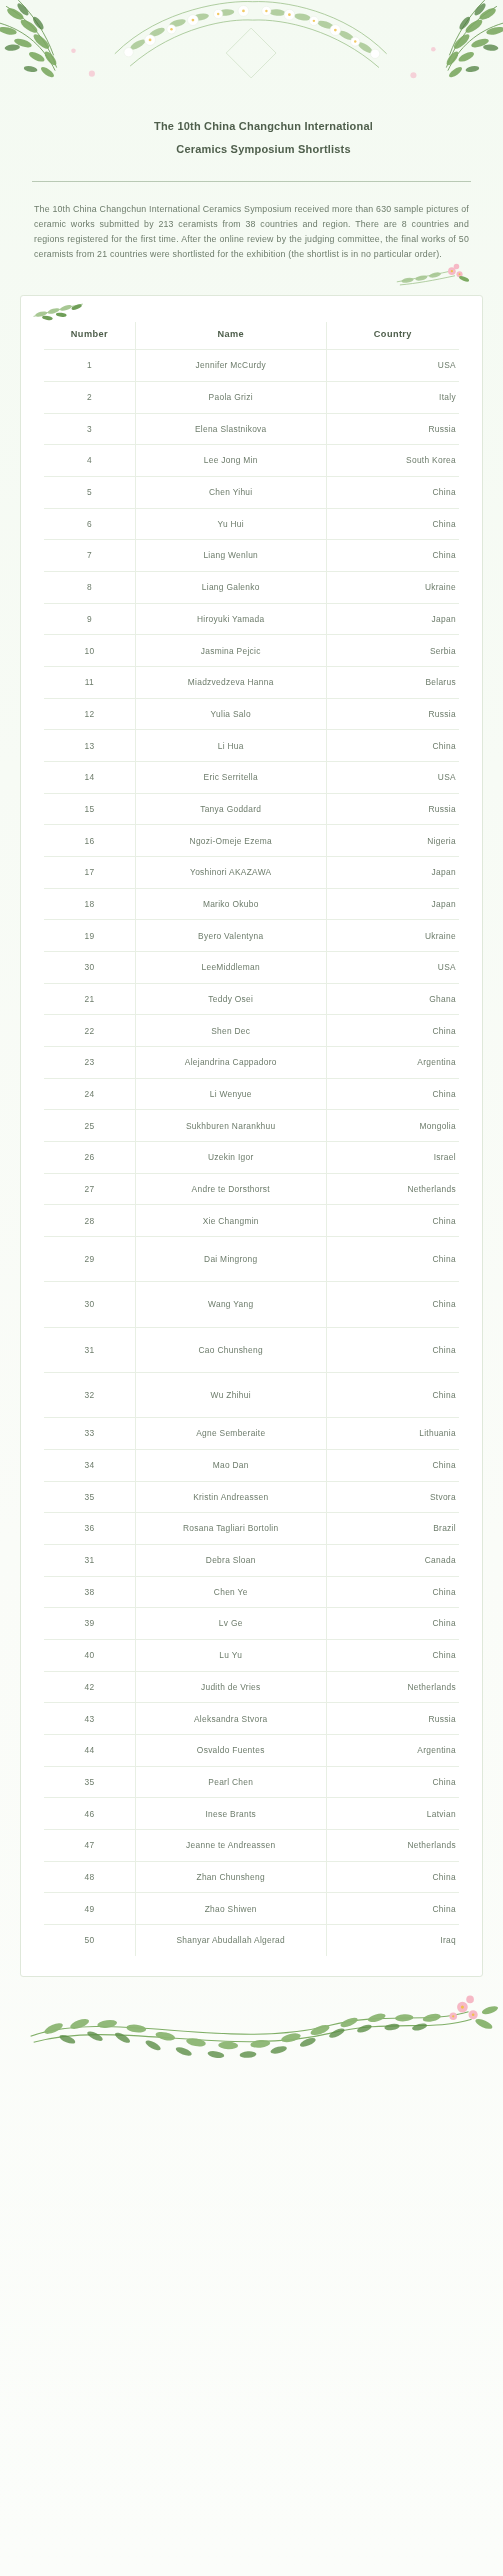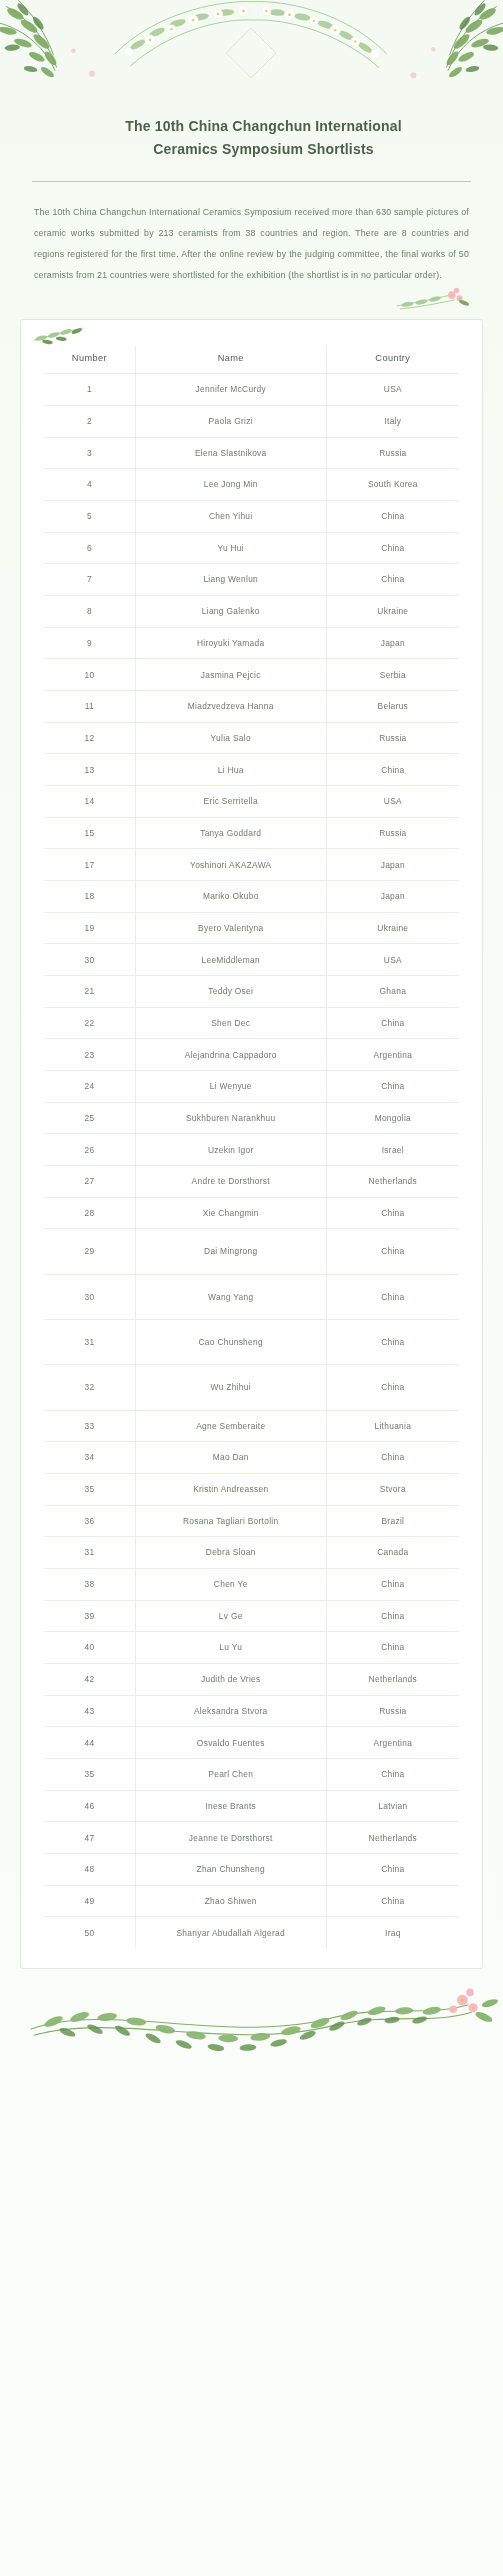--- a/index.html
+++ b/index.html
@@ -30,40 +30,40 @@
     pointer-events: none;
   }
 
   
   .title-wrap {
     position: relative;
     padding-top: 115px;
     text-align: center;
   }
   .title-line {
-    font-size: 14px;
+    font-size: 11px;
     font-weight: bold;
     letter-spacing: 0.2px;
     color: #4f5f4c;
     line-height: 23px;
     padding-left: 24px;
   }
 
   
   .rule {
     margin: 20px 32px 0 32px;
     height: 0.8px;
     background: #b9c9b5;
   }
 
   
   .intro {
     margin: 20px 34px 0 34px;
     font-size: 8.8px;
-    line-height: 21px;
+    line-height: 15px;
     color: #6d7c6b;
     text-align: justify;
     text-justify: inter-word;
     letter-spacing: 0.2px;
   }
 
   
   .flourish-right {
     position: relative;
     height: 26px;
@@ -86,37 +86,37 @@
     left: 10.7px;
   }
 
   table.shortlist {
     width: 100%;
     border-collapse: collapse;
     font-size: 8.4px;
   }
   table.shortlist thead th {
     font-size: 9.2px;
-    font-weight: normal;
+    font-weight: bold;
     color: #4f5f4c;
     padding: 6.1px 3.1px 10.7px 3.1px;
     text-align: center;
     letter-spacing: 0.4px;
   }
   table.shortlist tbody td {
     padding: 9.2px 3.1px;
     text-align: center;
     color: #6d7c6b;
     border-top: 0.8px solid #e8efe4;
     letter-spacing: 0.3px;
     line-height: 12.3px;
   }
   table.shortlist tbody tr td:nth-child(1) { width: 22%; }
   table.shortlist tbody tr td:nth-child(2) { width: 46%; }
-  table.shortlist tbody tr td:nth-child(3) { width: 32%; }
+  table.shortlist tbody tr td:nth-child(3) { width: 32%; text-align: right; }
   table.shortlist tbody tr.tall td { padding: 16px 3.1px; }
 
   
   table.shortlist tbody td:nth-child(1),
   table.shortlist tbody td:nth-child(2) {
     border-right: 0.8px solid #e8efe4;
   }
   table.shortlist thead th:nth-child(1),
   table.shortlist thead th:nth-child(2) {
     border-right: 0.8px solid #e8efe4;
@@ -373,20 +373,25 @@
             <td>14</td>
             <td>Eric Serritella</td>
             <td>USA</td>
           </tr>
           <tr>
             <td>15</td>
             <td>Tanya Goddard</td>
             <td>Russia</td>
           </tr>
           <tr>
+            <td>16</td>
+            <td>Ngozi-Omeje Ezema</td>
+            <td>Nigeria</td>
+          </tr>
+          <tr>
             <td>17</td>
             <td>Yoshinori AKAZAWA</td>
             <td>Japan</td>
           </tr>
           <tr>
             <td>18</td>
             <td>Mariko Okubo</td>
             <td>Japan</td>
           </tr>
           <tr>
@@ -519,21 +524,21 @@
             <td>Pearl Chen</td>
             <td>China</td>
           </tr>
           <tr>
             <td>46</td>
             <td>Inese Brants</td>
             <td>Latvian</td>
           </tr>
           <tr>
             <td>47</td>
-            <td>Jeanne te Dorsthorst</td>
+            <td>Jeanne te Andreassen</td>
             <td>Netherlands</td>
           </tr>
           <tr>
             <td>48</td>
             <td>Zhan Chunsheng</td>
             <td>China</td>
           </tr>
           <tr>
             <td>49</td>
             <td>Zhao Shiwen</td>

